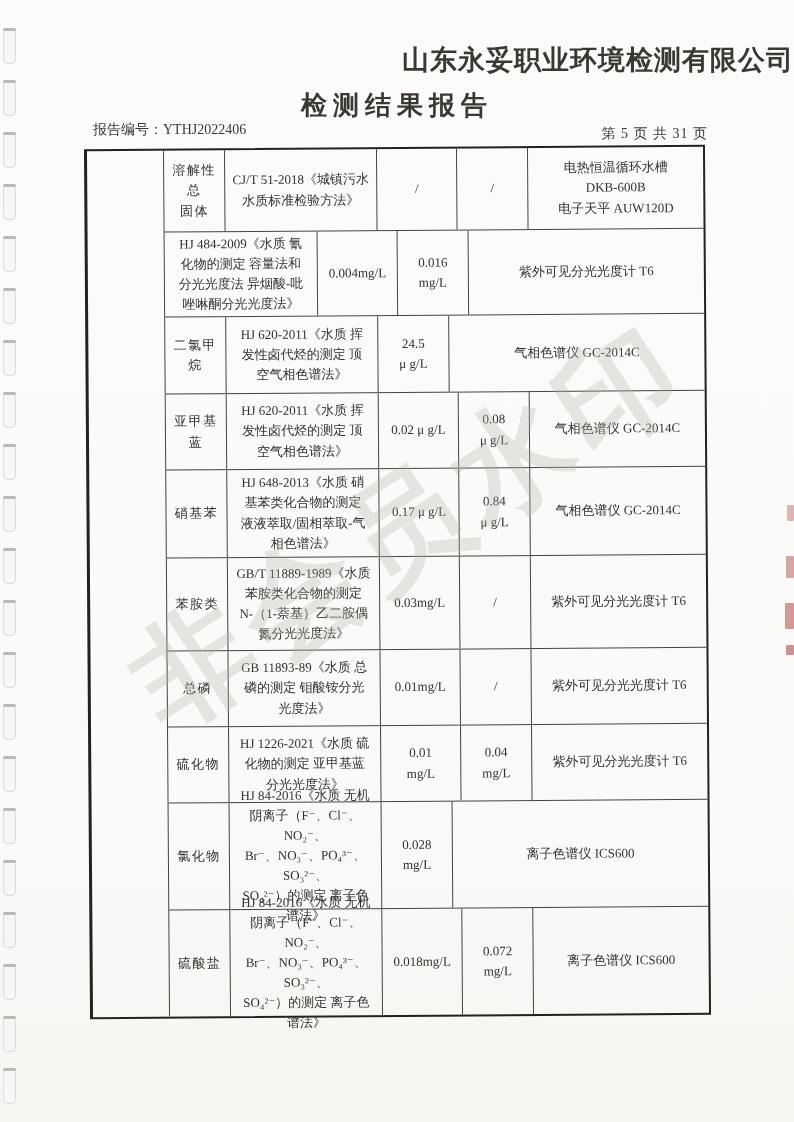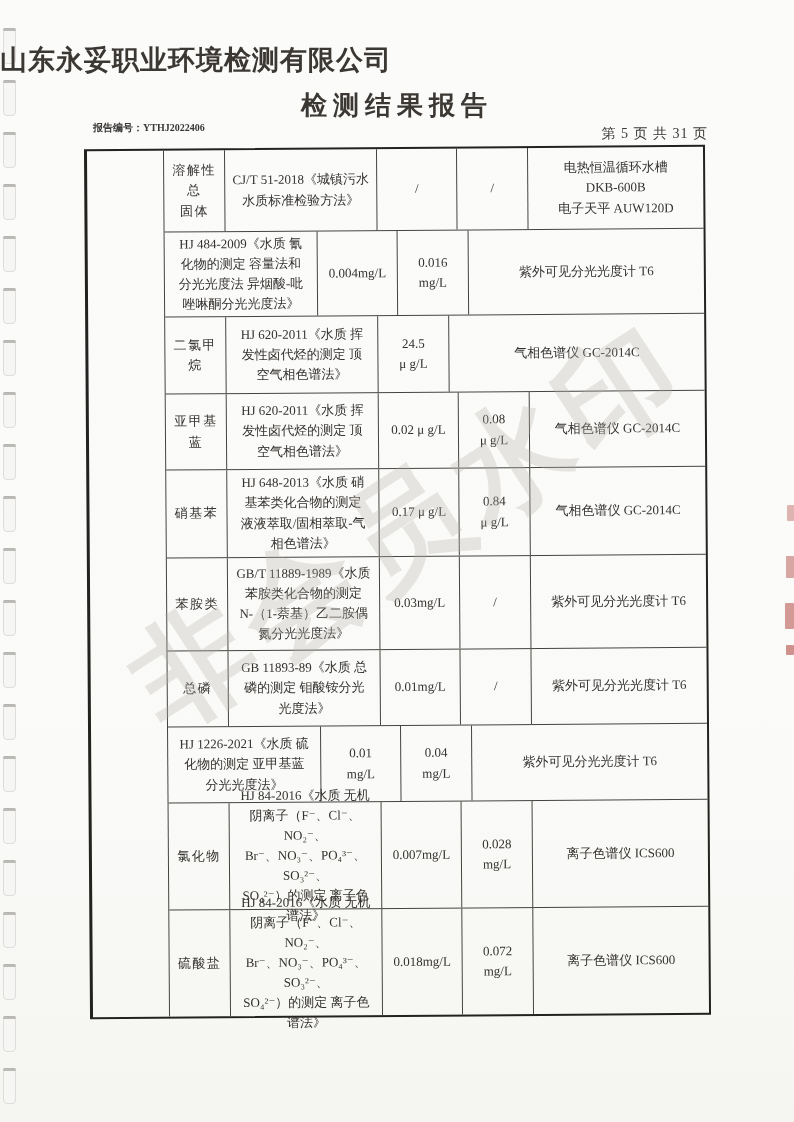--- a/index.html
+++ b/index.html
@@ -12,28 +12,28 @@
   
   .holes i{
     position:absolute;left:3px;width:11px;height:34px;
     border:1px solid #dedddb;background:#f6f6f4;border-radius:4px;display:block;
   }
   .holes i::before{
     content:"";position:absolute;left:-1px;top:-1px;width:13px;height:3px;
     background:#a8a7a4;border-radius:2px;opacity:.75;
   }
   .company{
-    position:absolute;top:42px;left:0;width:100%;text-align:left;
+    position:absolute;top:42px;left:0;width:100%;text-align:right;
     font-size:27px;font-weight:bold;letter-spacing:1px;color:#3b3733;
   }
   .doctitle{
     position:absolute;top:88px;left:0;width:100%;text-align:center;
     font-size:26px;font-weight:bold;letter-spacing:6px;color:#3b3733;
   }
-  .meta-left{position:absolute;left:93px;top:121px;font-size:10px;font-weight:bold;}
+  .meta-left{position:absolute;left:93px;top:121px;font-size:14px;}
   .meta-right{position:absolute;right:86px;top:125px;font-size:14px;letter-spacing:1px;}
 
   .rtable{
     position:absolute;left:87px;top:147px;width:621px;display:flex;
     border:2px solid #23221f;border-left-width:3px;
     transform:rotate(-0.4deg);box-sizing:border-box;
   }
   .catcol{width:76px;border-right:1px solid #454440;}
   .rows{flex:1;}
   .tr{display:flex;}
@@ -174,38 +174,38 @@
         <div class="td c-name">总磷</div>
         <div class="td c-method">GB 11893-89《水质  总
 磷的测定  钼酸铵分光
 光度法》</div>
         <div class="td c-v1">0.01mg/L</div>
         <div class="td c-v2">/</div>
         <div class="td c-inst">紫外可见分光光度计 T6</div>
       </div>
 
       <div class="tr" style="height:75px">
+        <div class="td c-name">硫化物</div>
         <div class="td c-method">HJ 1226-2021《水质  硫
 化物的测定  亚甲基蓝
 分光光度法》</div>
         <div class="td c-v1">0.01
 mg/L</div>
         <div class="td c-v2">0.04
 mg/L</div>
         <div class="td c-inst">紫外可见分光光度计  T6</div>
       </div>
 
       <div class="tr" style="height:106px">
         <div class="td c-name">氯化物</div>
         <div class="td c-method">HJ 84-2016《水质  无机
 阴离子（F⁻、Cl⁻、NO₂⁻、
 Br⁻、NO₃⁻、PO₄³⁻、SO₃²⁻、
 SO₄²⁻）的测定  离子色
 谱法》</div>
-        <div class="td c-v1">0.007mg/L</div>
         <div class="td c-v2">0.028
 mg/L</div>
         <div class="td c-inst">离子色谱仪  ICS600</div>
       </div>
 
       <div class="tr" style="height:106px">
         <div class="td c-name">硫酸盐</div>
         <div class="td c-method">HJ 84-2016《水质  无机
 阴离子（F⁻、Cl⁻、NO₂⁻、
 Br⁻、NO₃⁻、PO₄³⁻、SO₃²⁻、

